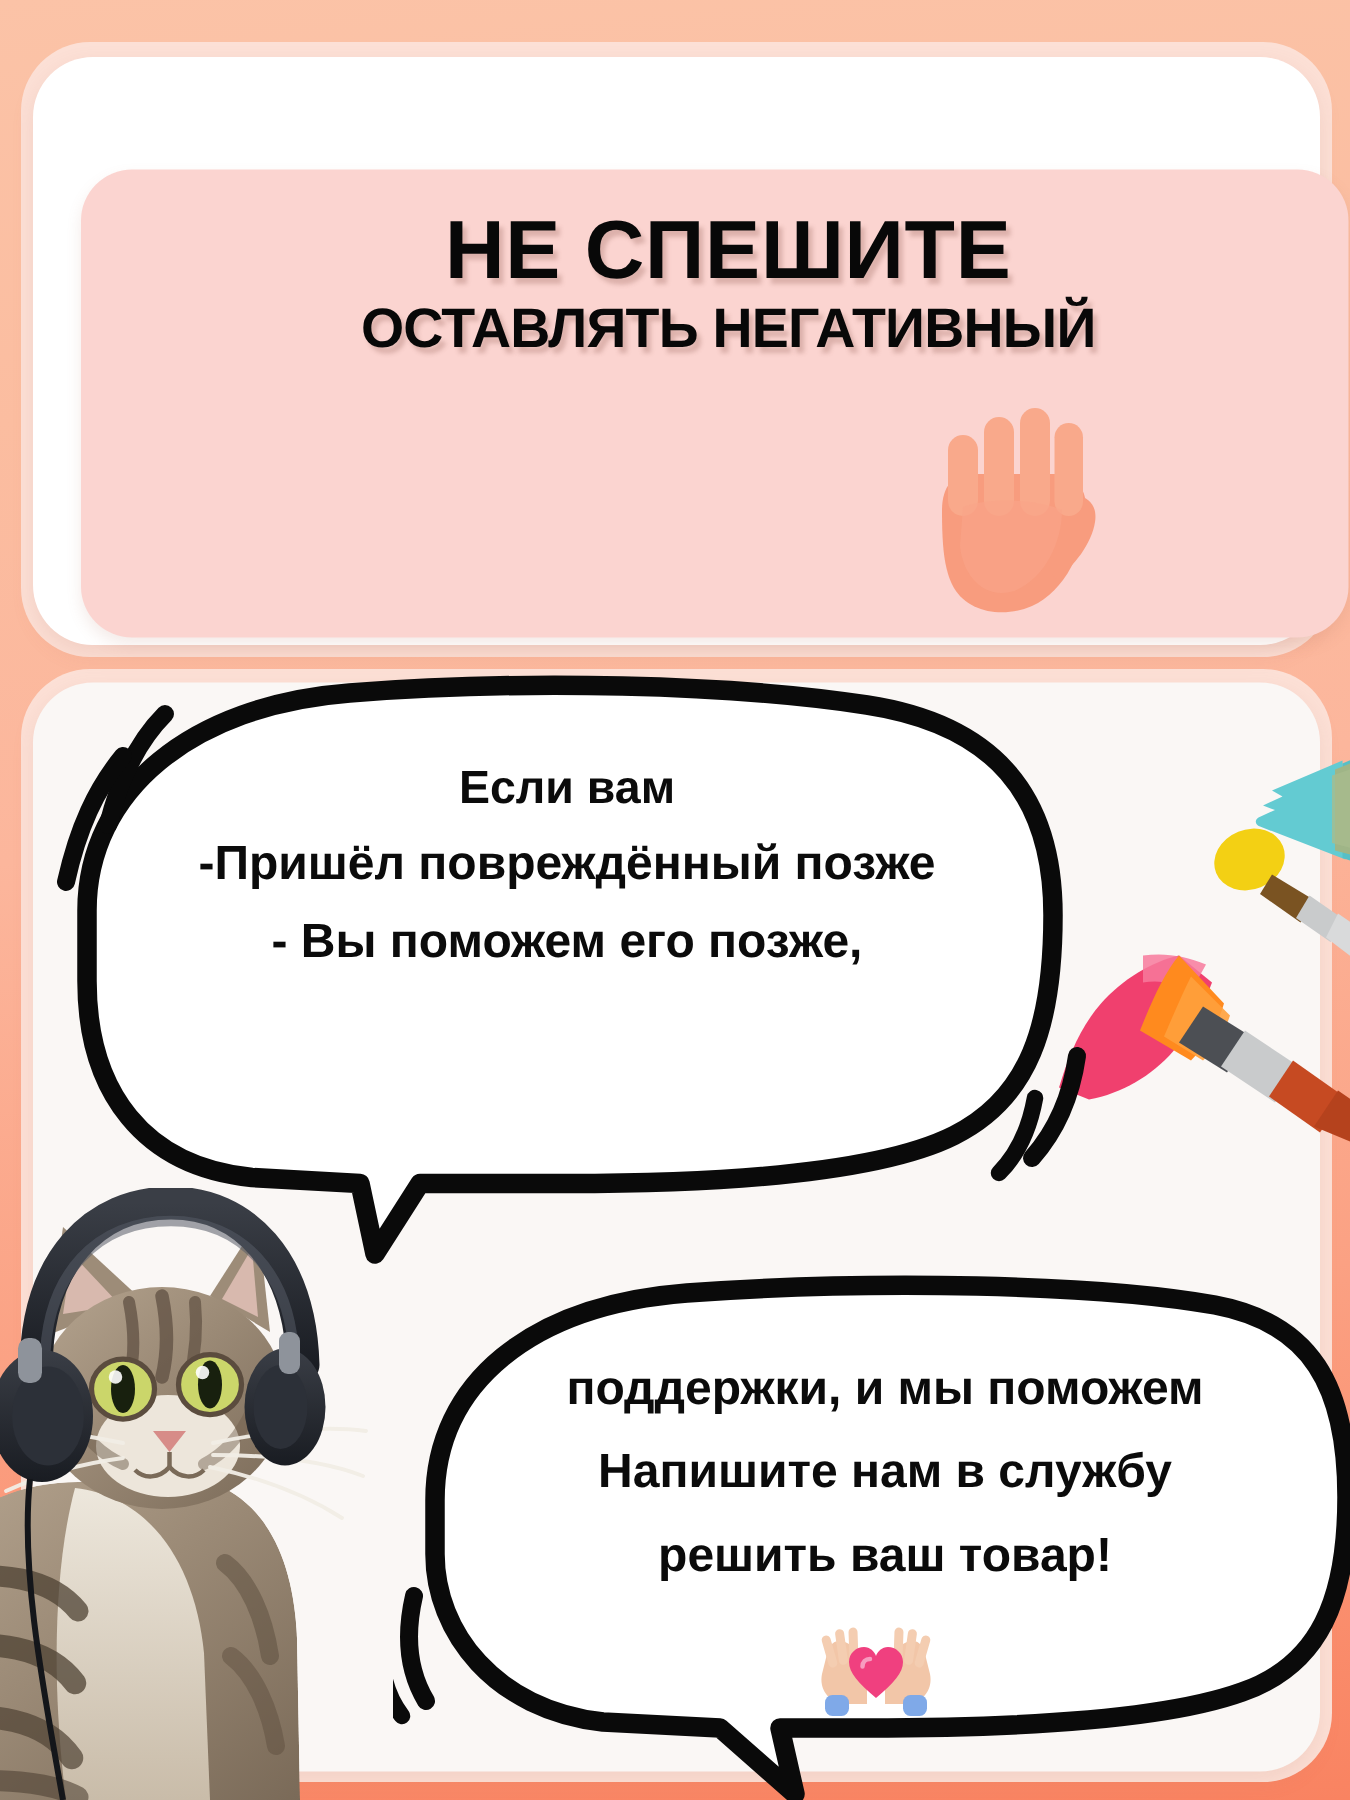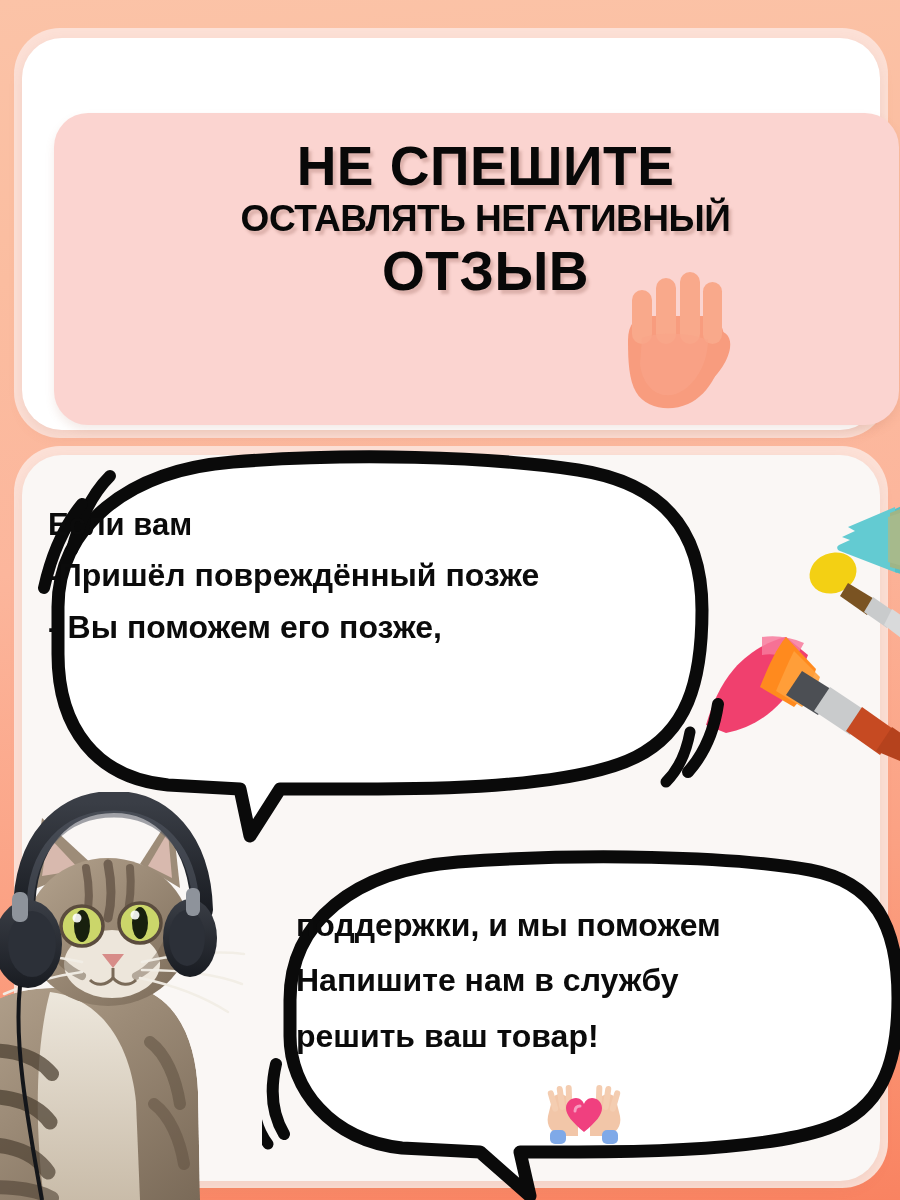--- a/index.html
+++ b/index.html
@@ -82,21 +82,21 @@
   #cat-photo{ position:absolute; left:-10px; top:792px; width:300px; height:408px; z-index:7; }
 
   
   #bubble-1{ position:absolute; left:18px;  top:432px; width:720px; height:420px; z-index:5; }
   #bubble-2{ position:absolute; left:262px; top:840px; width:640px; height:360px; z-index:6; }
 
   .bub-text{
     position:absolute;
     font-weight:bold;
     color:#0B0B0B;
-    text-align:left;
+    text-align:center;
     z-index:8;
     pointer-events:none;
   }
   #bubble-1-text{
     left:48px; top:500px; width:660px;
     font-size:32px; line-height:1.62;
   }
   #bubble-1-text .r1{ font-size:31px; }
   #bubble-2-text{
     left:296px; top:898px; width:588px;
@@ -113,21 +113,20 @@
 <div id="poster">
 
   <div class="peach-pad" id="pad-top"></div>
   <div class="peach-pad" id="pad-bottom"></div>
 
   <div id="header-card">
     <div id="header-pink">
       <div id="title-block">
         <span class="tline l1">НЕ СПЕШИТЕ</span>
         <span class="tline l2">ОСТАВЛЯТЬ НЕГАТИВНЫЙ</span>
-        <span class="tline l3">ОТЗЫВ</span>
       </div>
     </div>
   </div>
 
   <svg id="hand-emoji" viewBox="0 0 120 150">
     <g>
 
       <path d="M16 74 C16 58 24 50 34 50 L92 50 C104 50 112 59 112 72 C112 100 98 128 76 138 C58 146 34 143 24 126 C17 114 16 96 16 74 Z" fill="#F89C7E"></path>
 
       <path d="M100 66 C112 62 120 70 118 82 C116 96 104 112 92 120 L80 104 C90 92 96 78 100 66 Z" fill="#F89C7E"></path>

